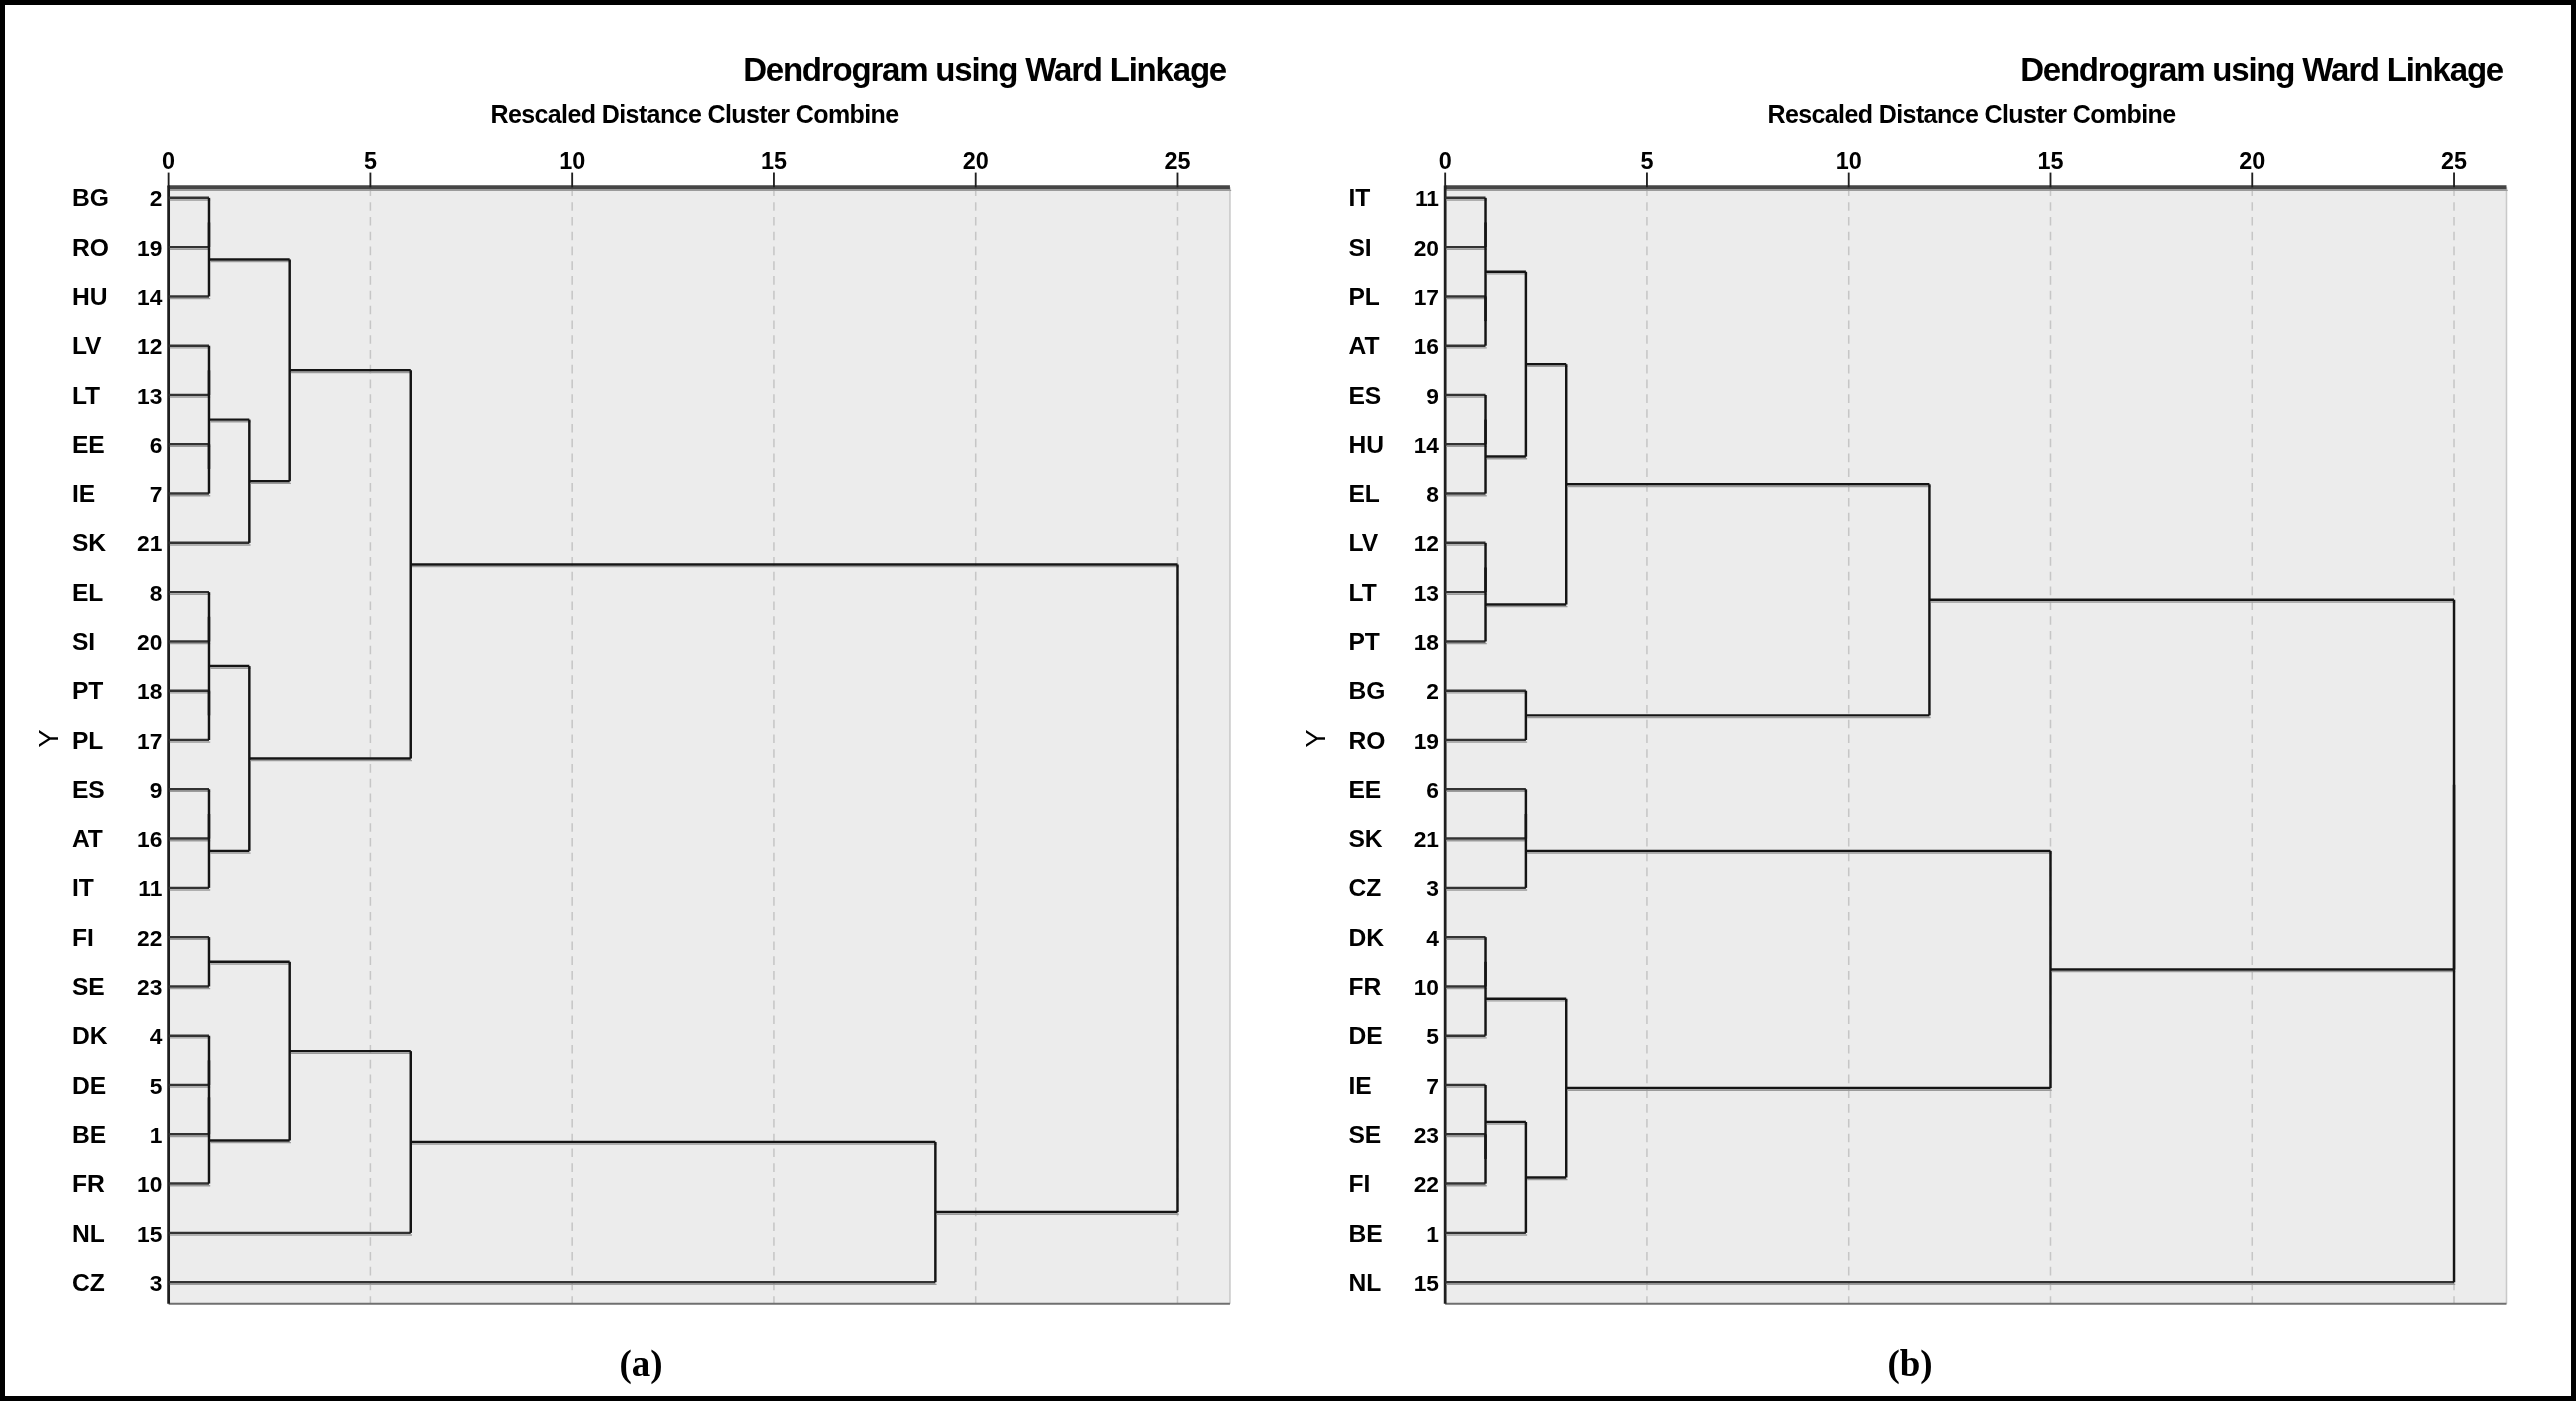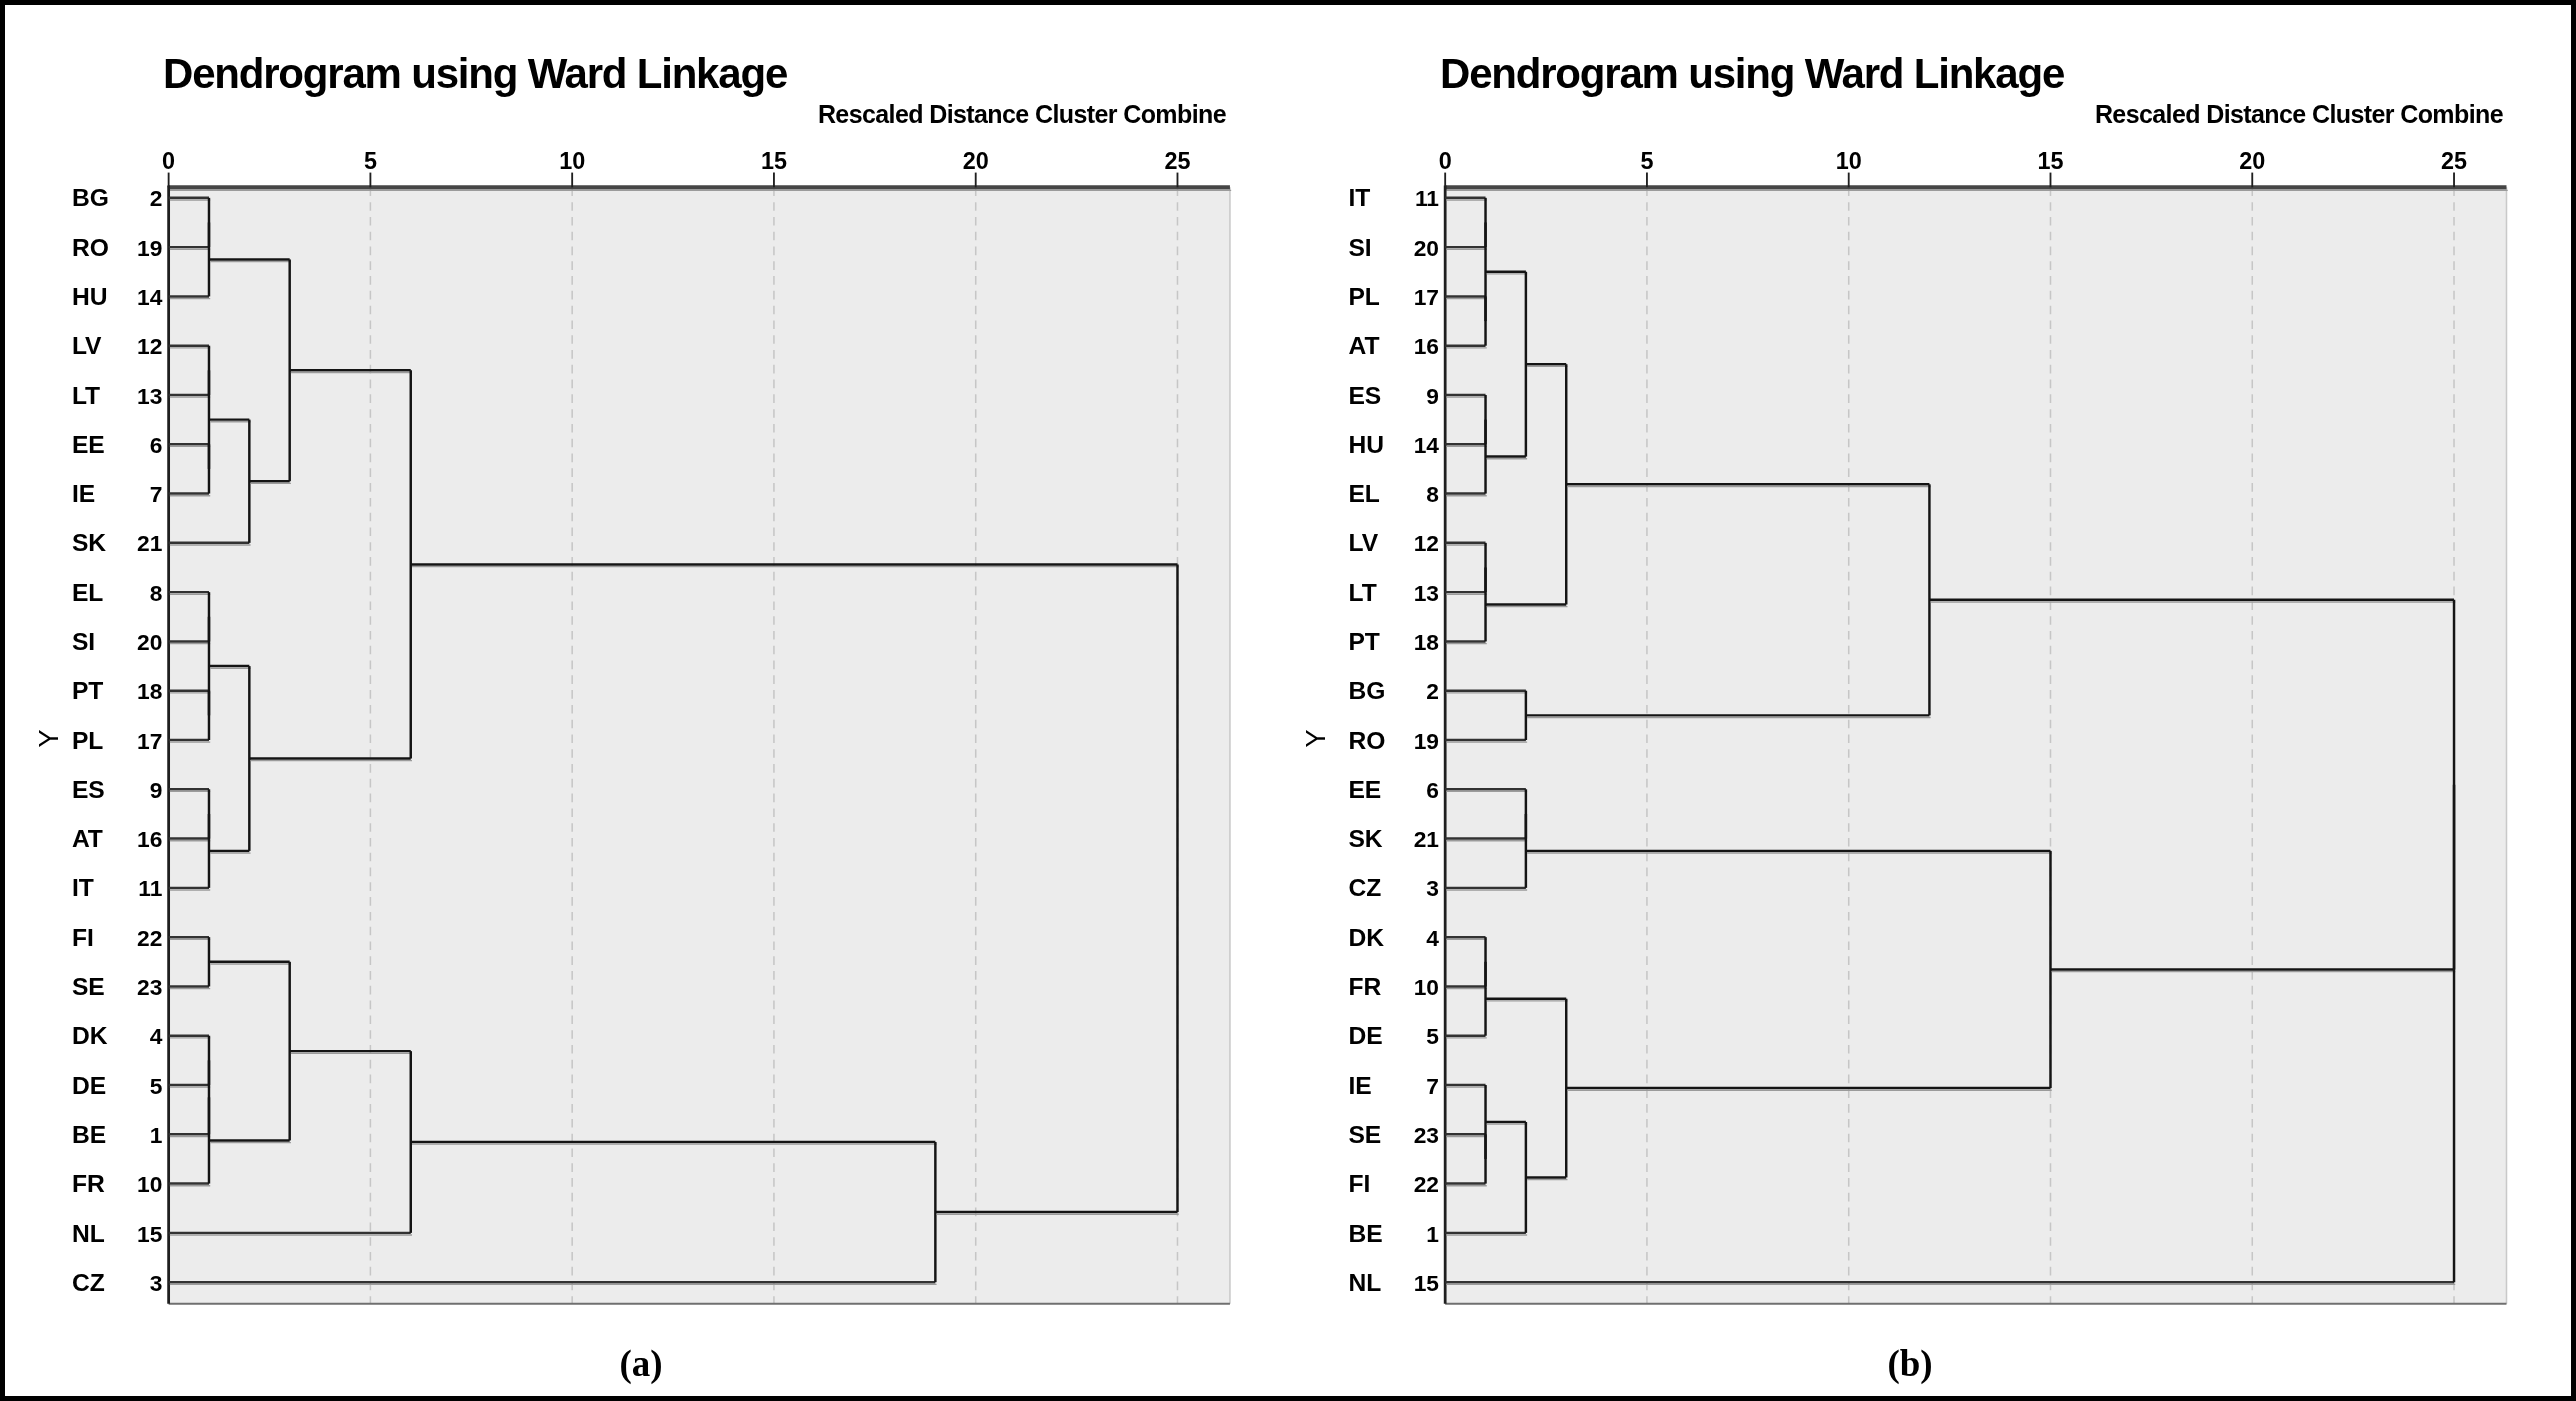--- a/index.html
+++ b/index.html
@@ -7,26 +7,26 @@
     position:relative;
     width:2576px;height:1401px;
     background:#ffffff;
     border:5px solid #000;
     box-sizing:border-box;
     font-family:"Liberation Sans",sans-serif;
     overflow:hidden;
   }
   .dendro-svg{position:absolute;left:0;top:0;}
   .panel-title{
-    position:absolute;text-align:left;
-    font-weight:bold;font-size:42px;letter-spacing:-1.2px;color:#000;
+    position:absolute;text-align:right;
+    font-weight:bold;font-size:33px;letter-spacing:-1.2px;color:#000;
     line-height:1;
   }
   .panel-subtitle{
-    position:absolute;text-align:right;
+    position:absolute;text-align:center;
     font-weight:bold;font-size:25px;letter-spacing:-0.6px;color:#000;
     line-height:1;
   }
   .t-a{left:158px;width:1063px;top:48px;}
   .s-a{left:158px;width:1063px;top:97px;}
   .t-b{left:1435px;width:1063px;top:48px;}
   .s-b{left:1435px;width:1063px;top:97px;}
   .y-label{
     position:absolute;width:37px;height:37px;
     font-size:27px;color:#000;line-height:37px;text-align:center;

